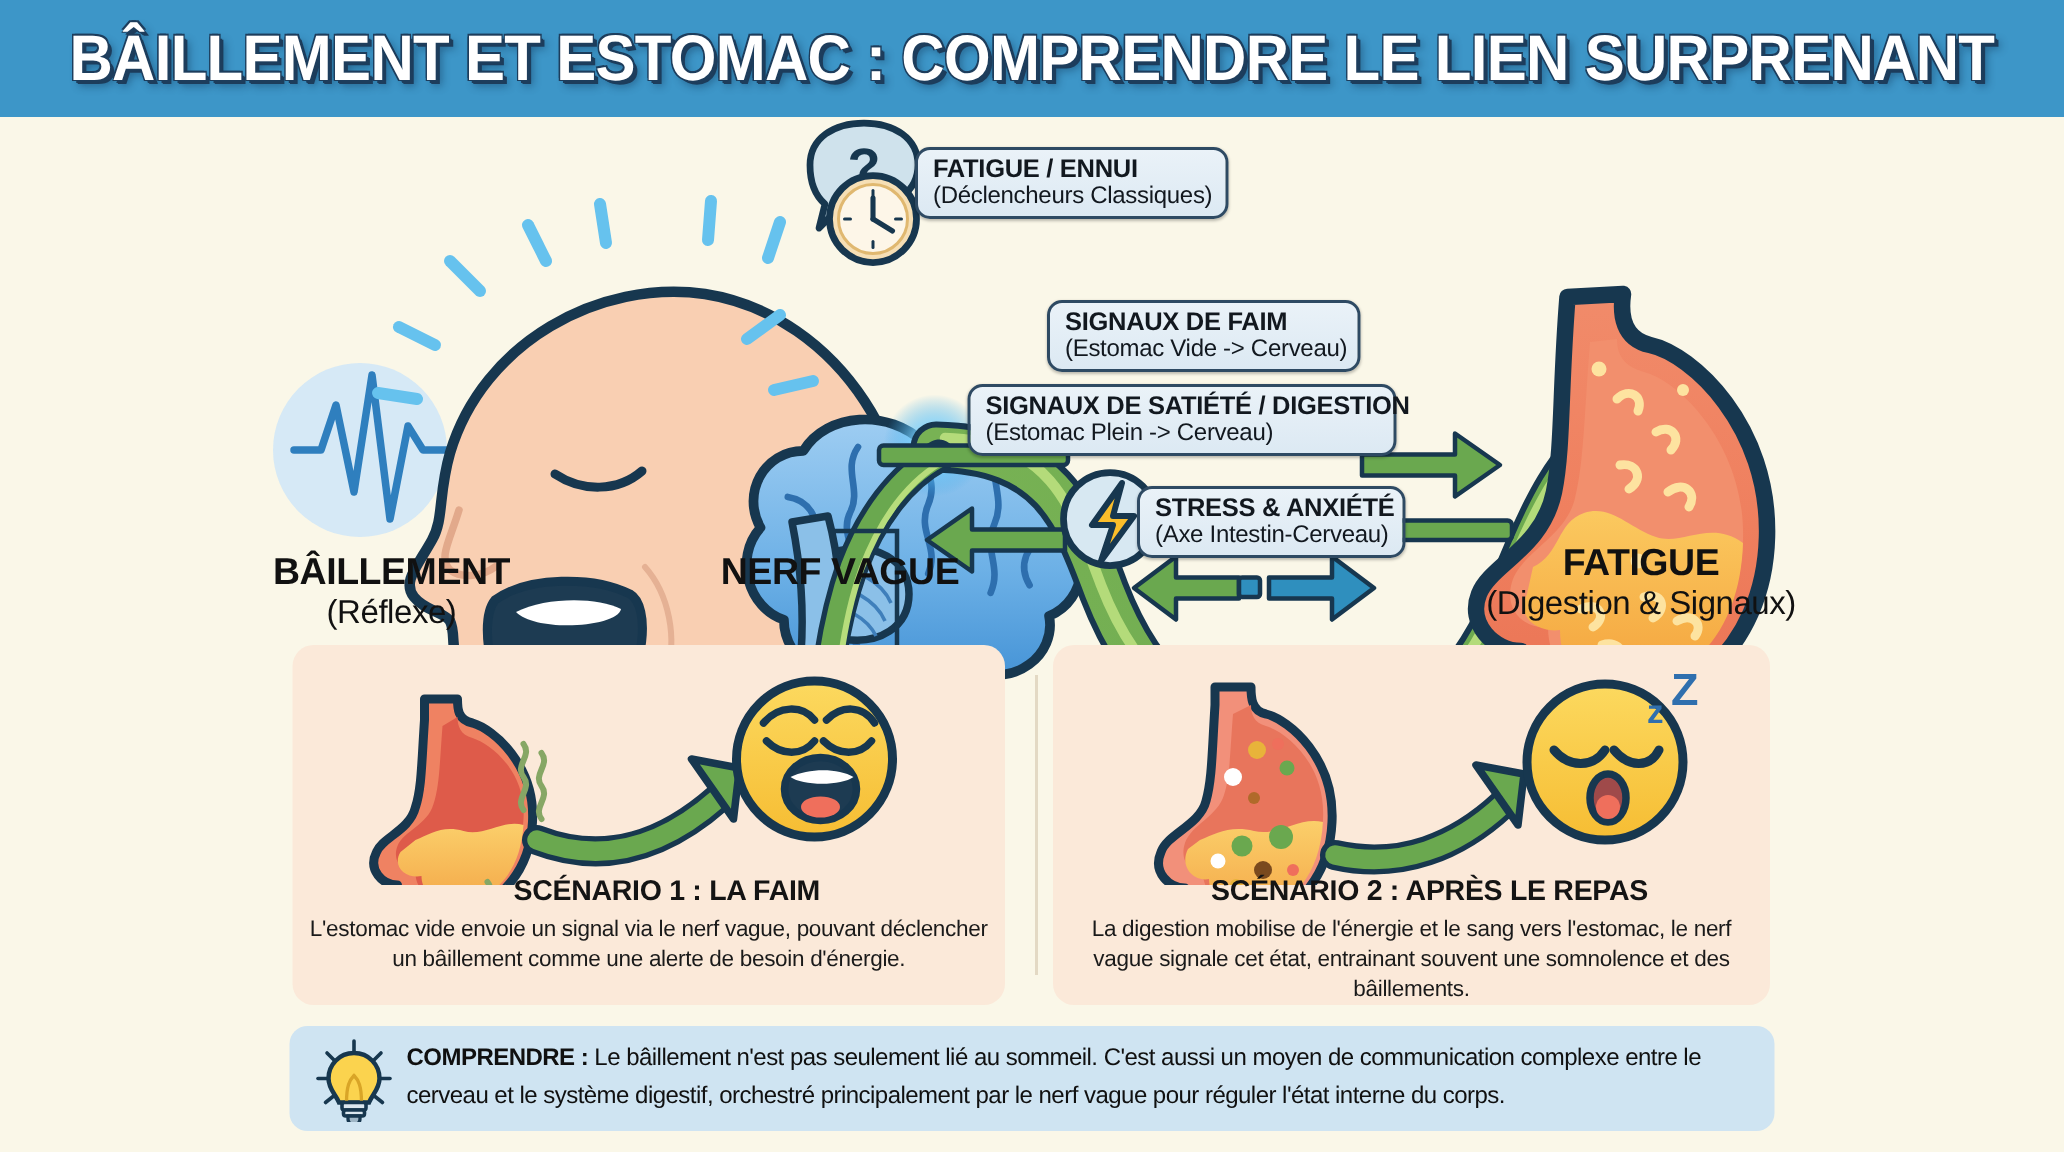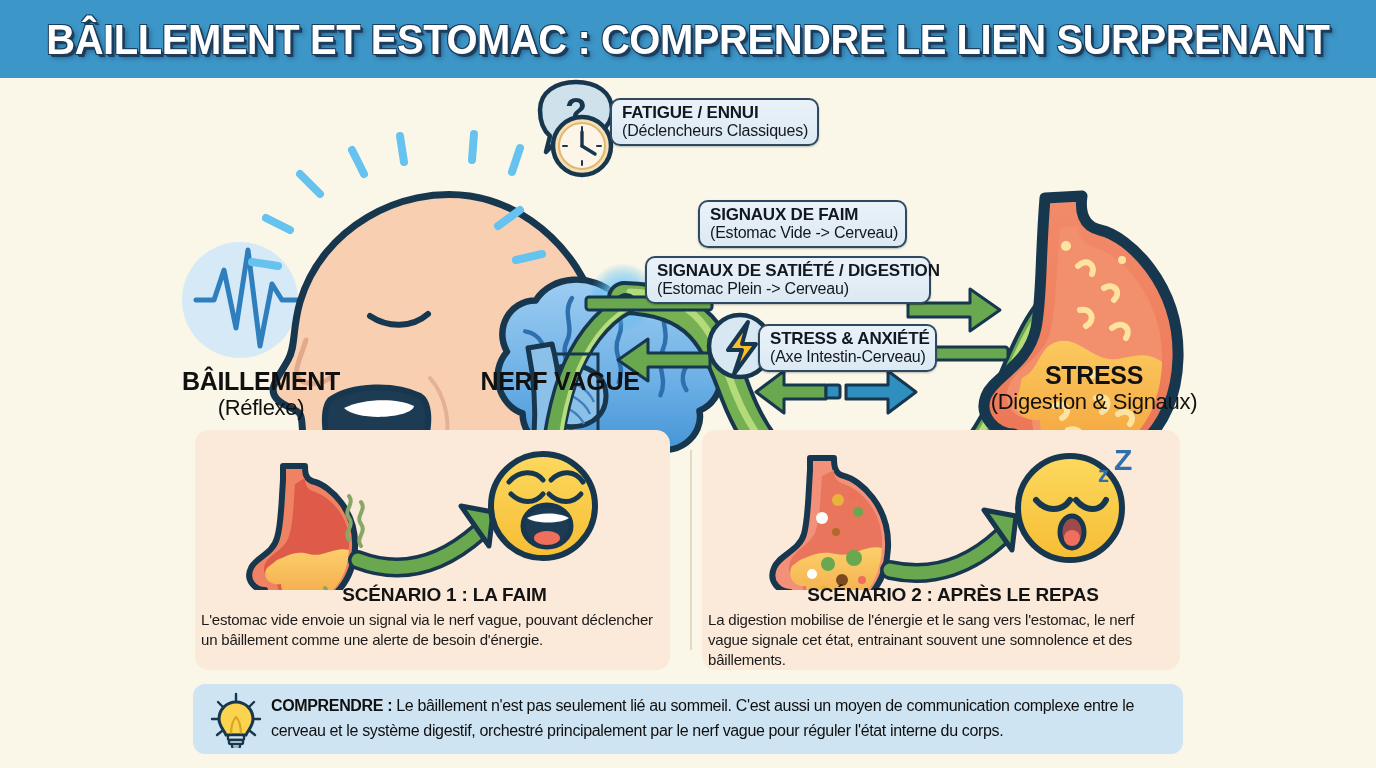--- a/index.html
+++ b/index.html
@@ -72,21 +72,21 @@
     background:#fbe9d9;
     border-radius:14px;
   }
   #scenario-1{left:195px;width:475px;}
   #scenario-2{left:702px;width:478px;}
   .sc-title{
     position:absolute;left:0;right:0;top:154px;text-align:center;
     font-weight:bold;font-size:19px;color:#141414;letter-spacing:-0.2px;padding-left:24px;
   }
   .sc-body{
-    position:absolute;left:6px;right:6px;top:180px;text-align:left;
+    position:absolute;left:6px;right:6px;top:180px;text-align:center;
     font-size:15px;line-height:20px;color:#1a1a1a;letter-spacing:-0.2px;
   }
   #panel-divider{
     position:absolute;left:690px;top:372px;width:2px;height:200px;
     background:#e3d9c4;
   }
   
   #conclusion{
     position:absolute;left:193px;top:606px;width:990px;height:70px;
     background:#cfe4f2;border-radius:12px;
@@ -353,21 +353,21 @@
     <div class="biglabel" style="left:134px;top:290px;width:254px;">
       <span class="b1">BÂILLEMENT</span>
       <span class="b2">(Réflexe)</span>
     </div>
 
     <div class="biglabel" style="left:438px;top:290px;width:244px;">
       <span class="b1">NERF VAGUE</span>
     </div>
 
     <div class="biglabel" style="left:968px;top:284px;width:252px;">
-      <span class="b1">STRESS</span>
+      <span class="b1">FATIGUE</span>
       <span class="b2">(Digestion &amp; Signaux)</span>
     </div>
 
     <div id="panel-divider"></div>
 
     <div class="scenario" id="scenario-1">
       <svg class="abs" style="left:0;top:10px;" width="475" height="150" viewBox="0 0 475 150">
 
         <g>
           <path d="M88 40 C 86 70, 86 86, 82 98 C 78 114, 60 118, 56 128

